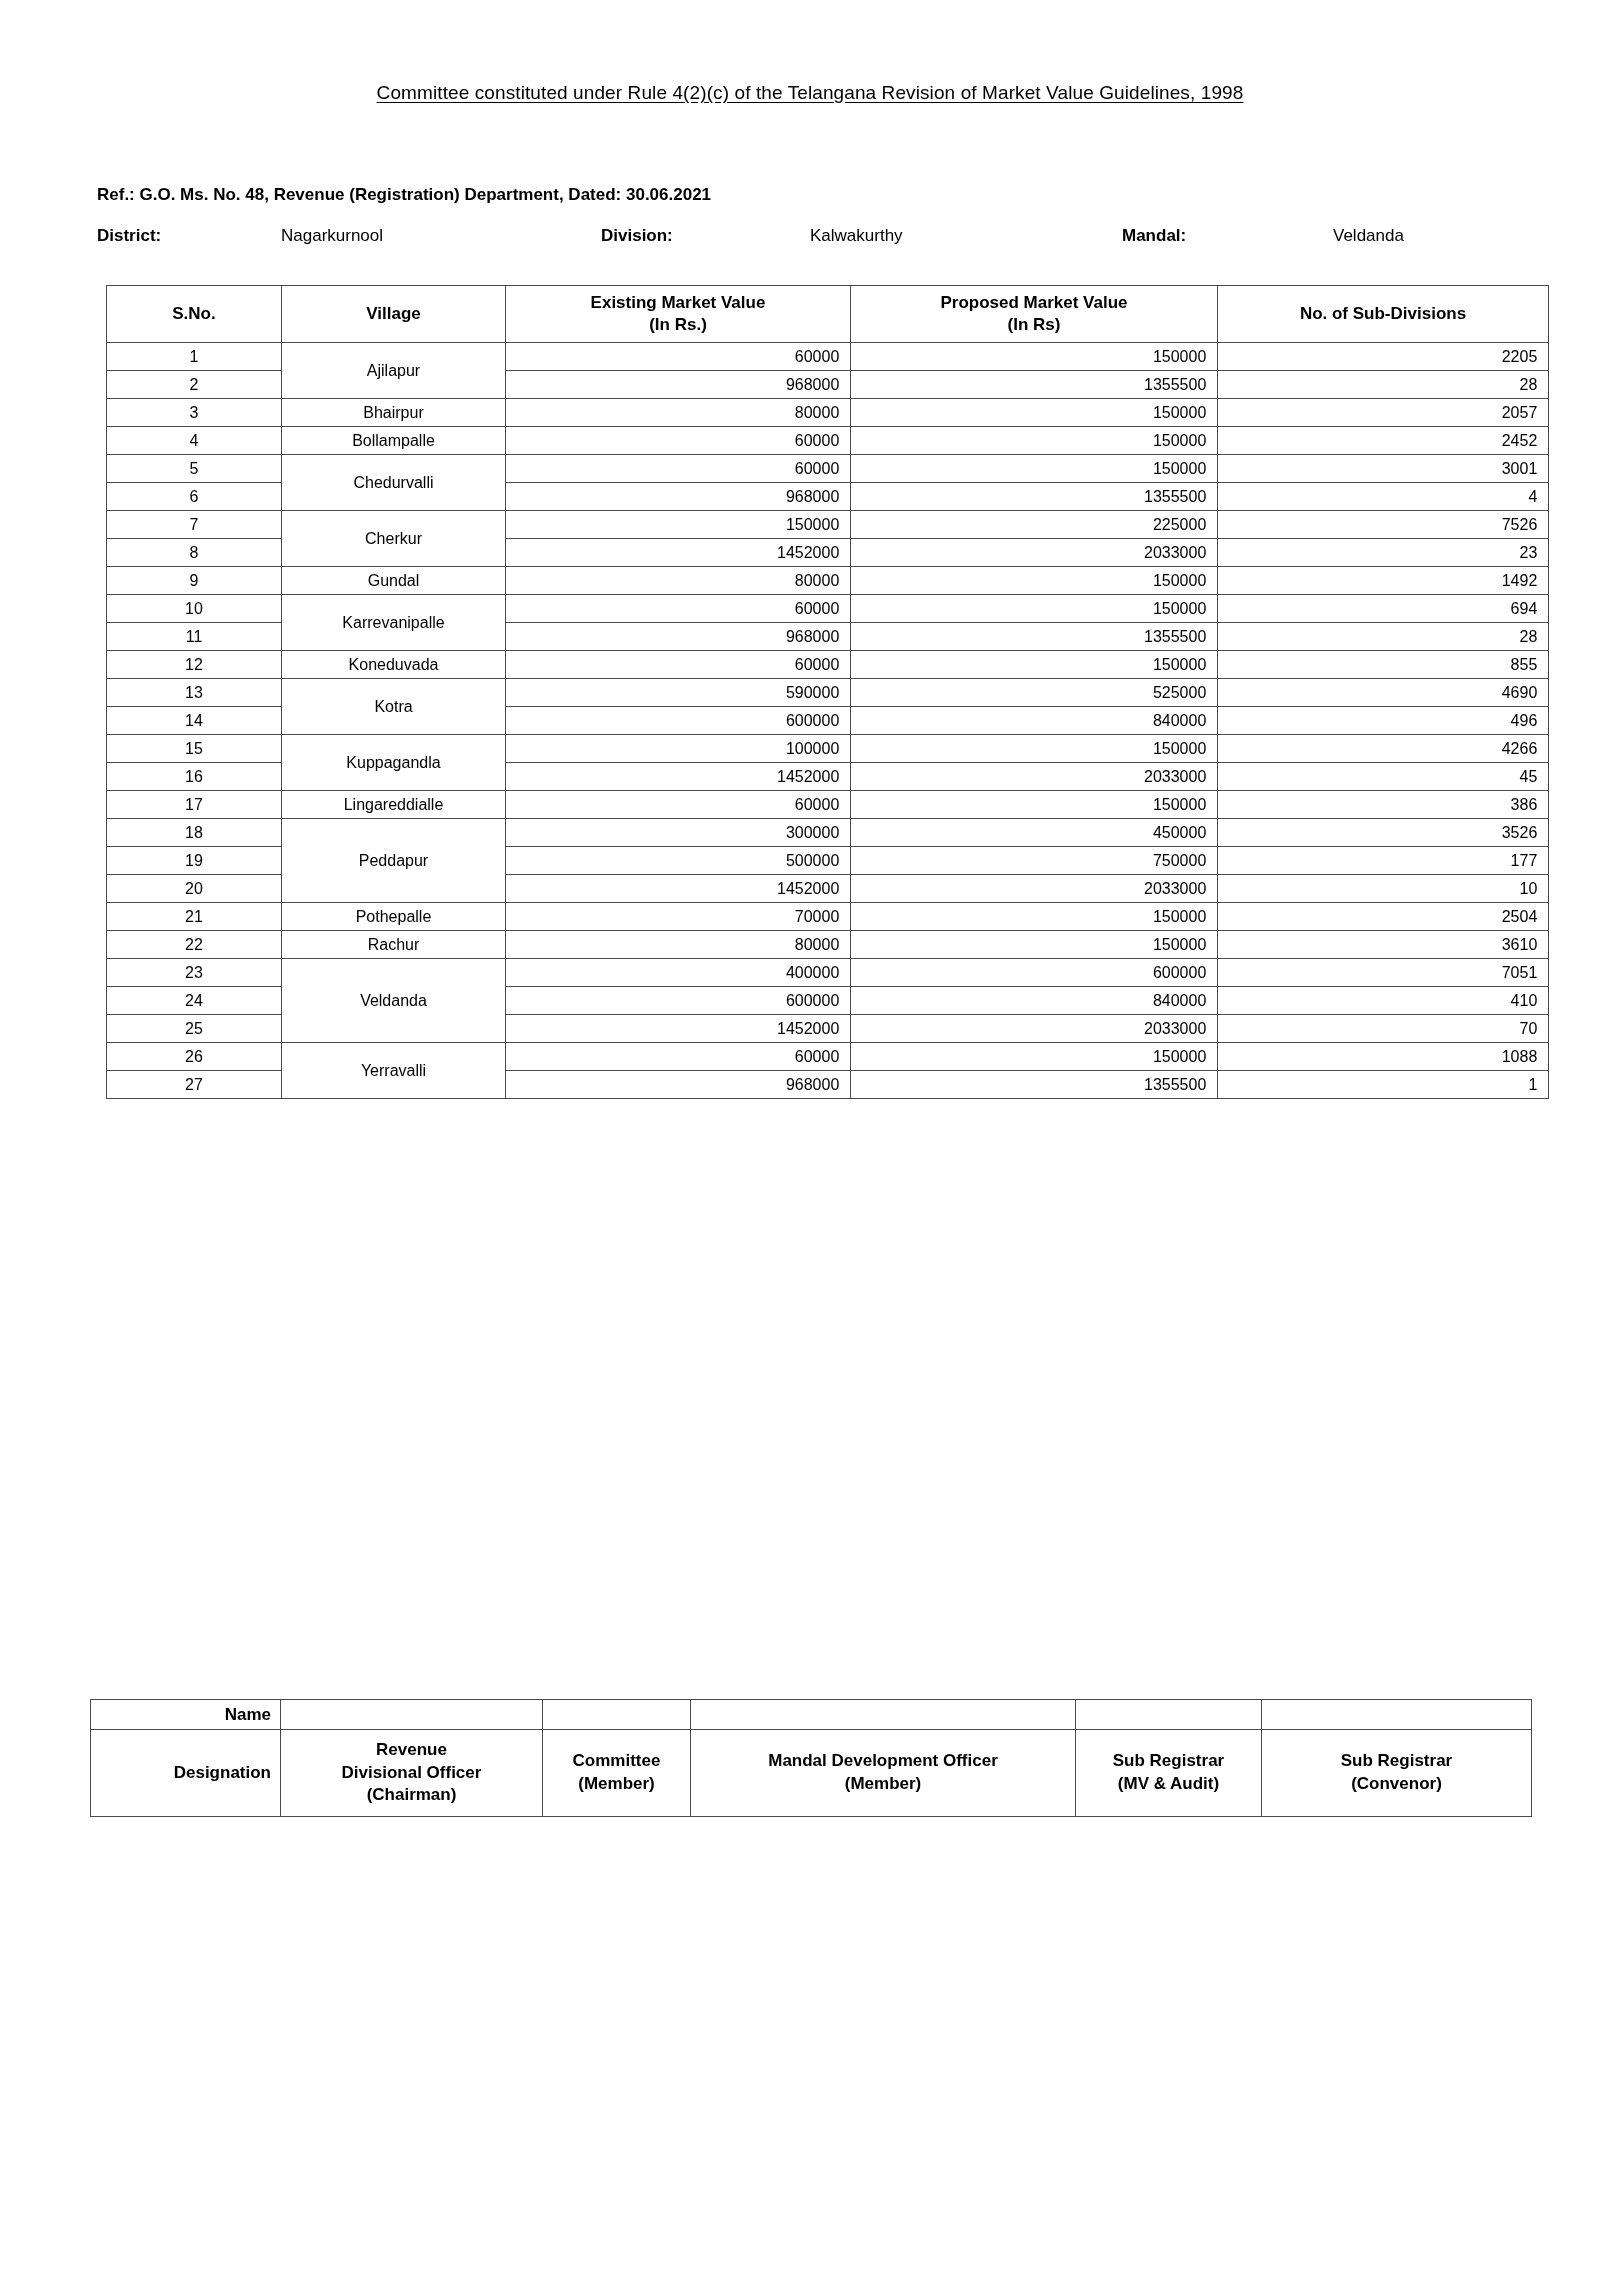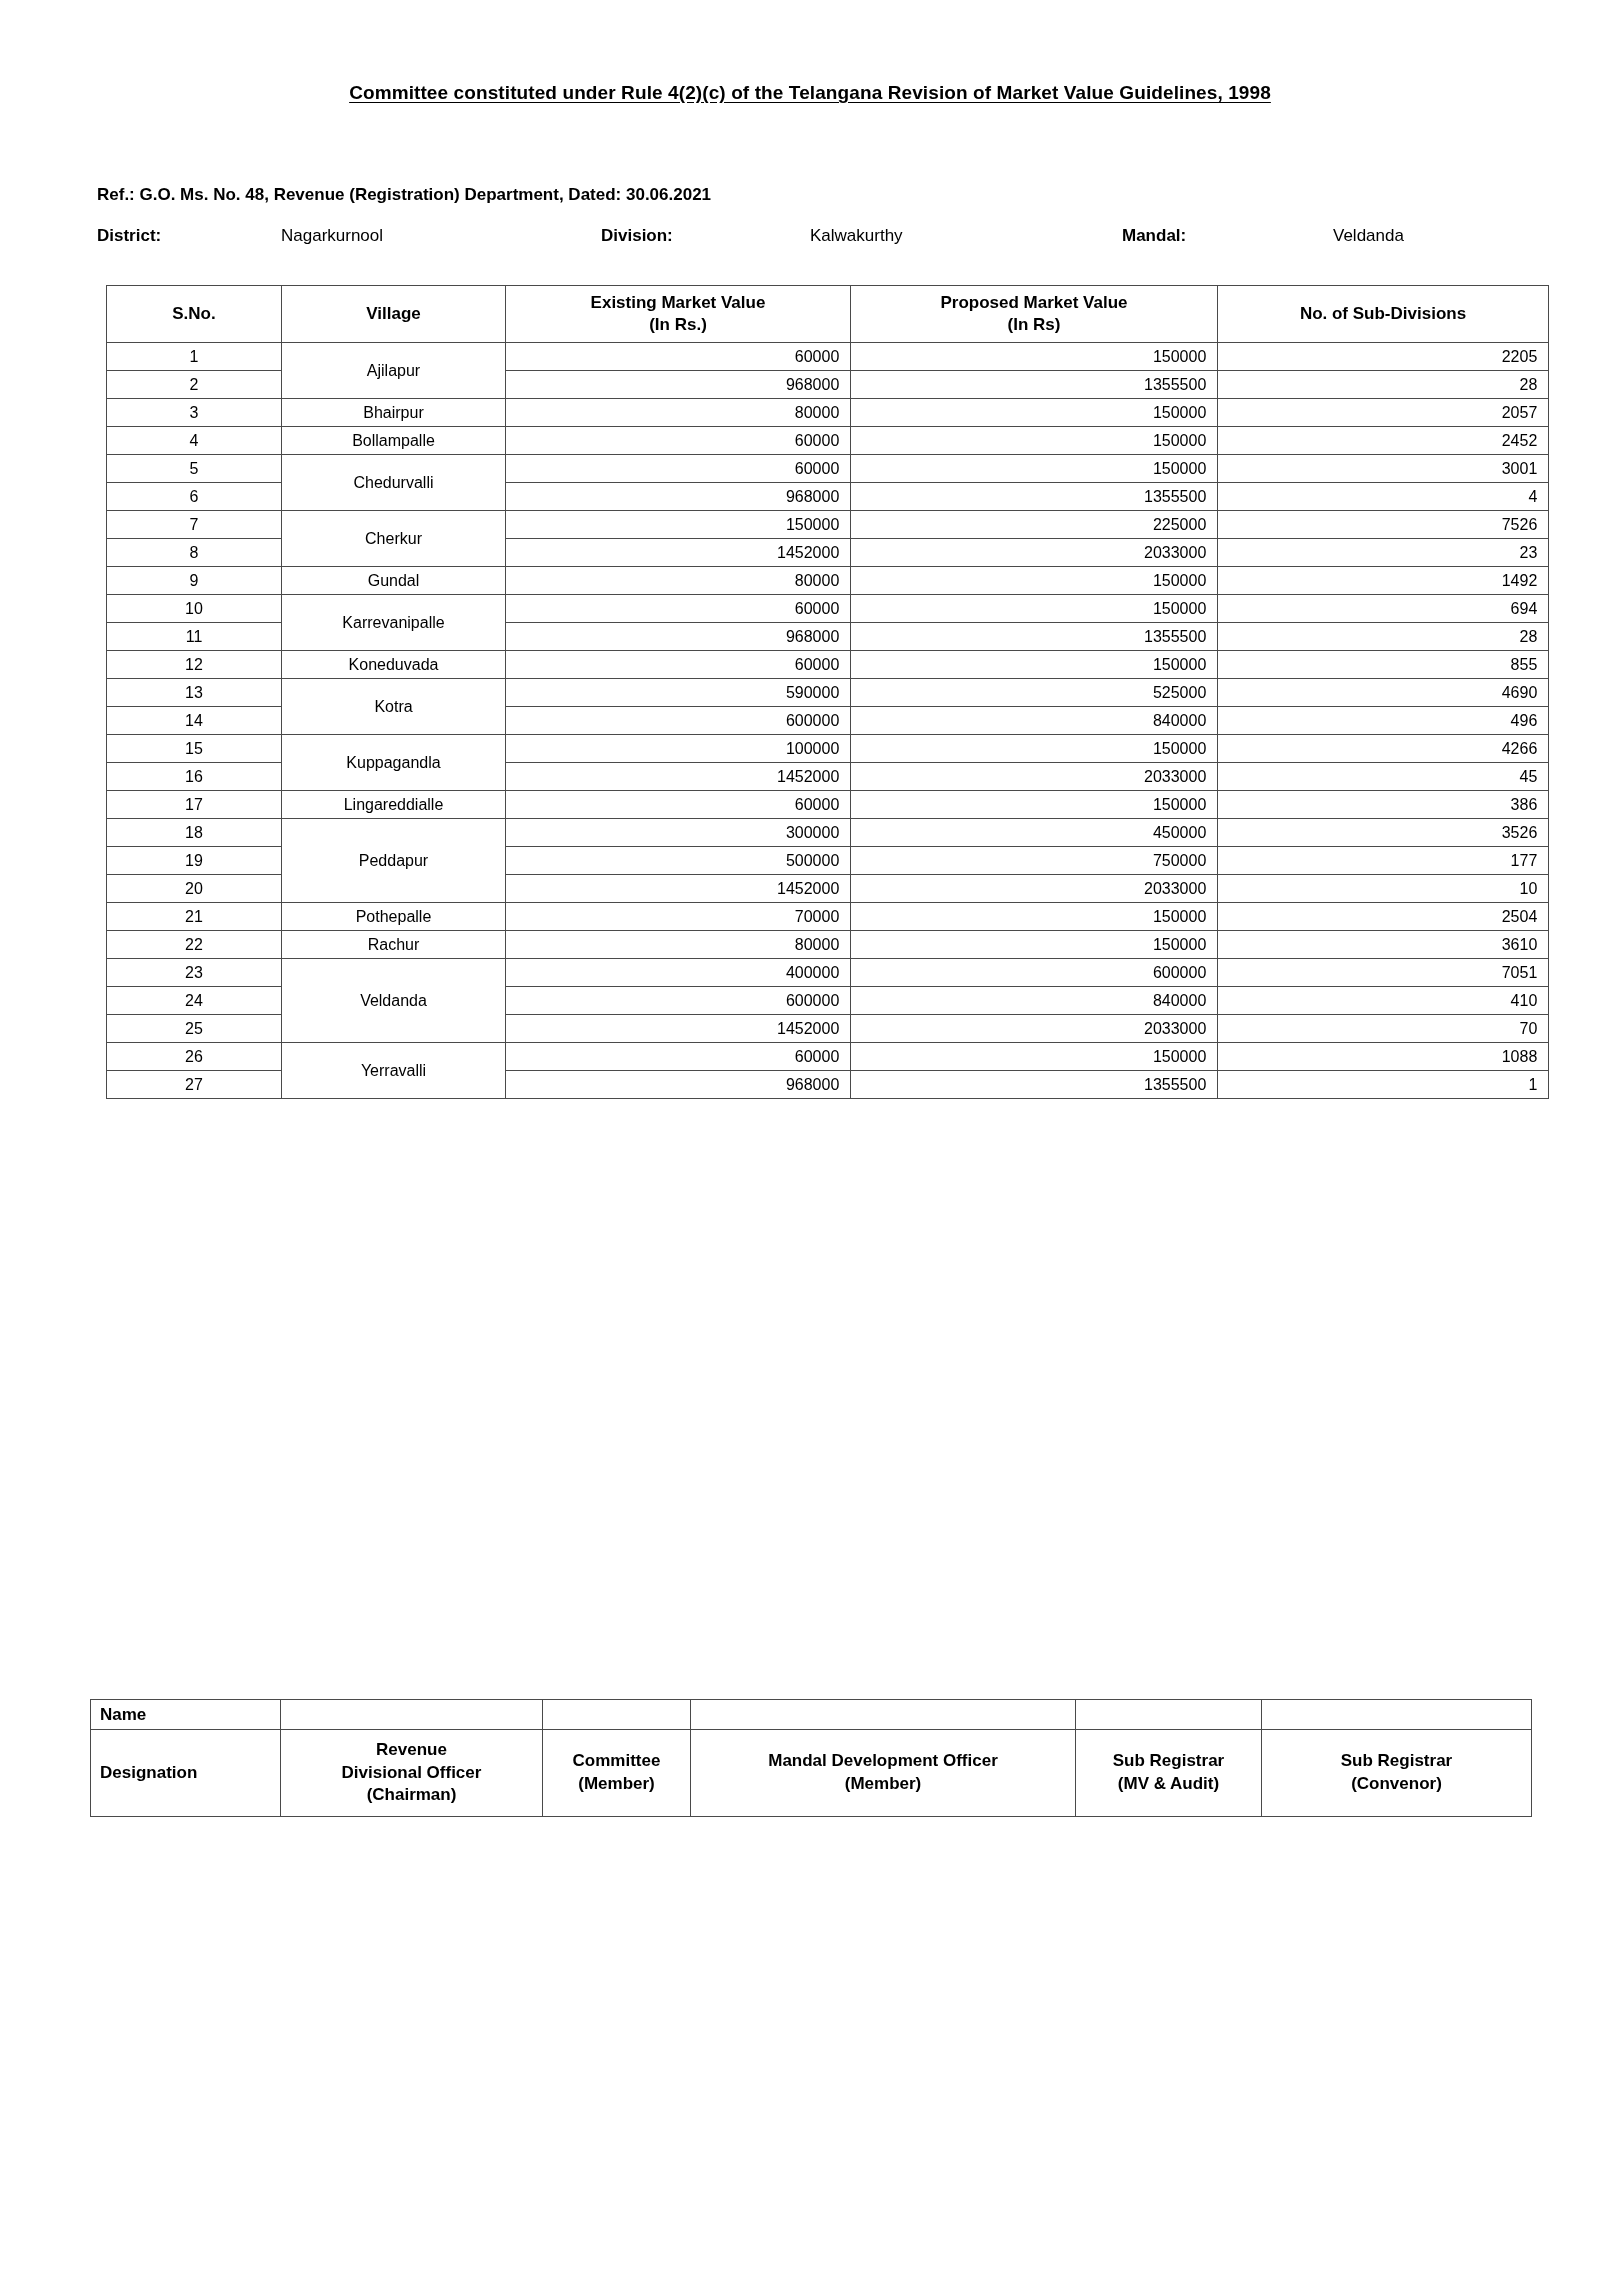--- a/index.html
+++ b/index.html
@@ -23,21 +23,21 @@
   }
 
   
   .doc-title {
     position: absolute;
     left: 0;
     top: 82px;
     width: 1620px;
     text-align: center;
     font-size: 19px;
-    font-weight: bold;
+    font-weight: normal;
     letter-spacing: 0.1px;
   }
   .doc-title span {
     text-decoration: underline;
     text-underline-offset: 2.7px;
   }
 
   
   .ref-line {
     position: absolute;
@@ -124,21 +124,21 @@
     table-layout: fixed;
     font-size: 17px;
   }
   table.sign-table td {
     border: 1.8px solid #4a4a4a;
     font-weight: bold;
     vertical-align: middle;
     padding: 0 9px;
   }
   td.sig-label {
-    text-align: left;
+    text-align: right;
     height: 29px;
   }
   td.sig-blank {
     height: 29px;
   }
   td.sig-desig {
     text-align: center;
     line-height: 1.35;
     height: 86px;
   }

